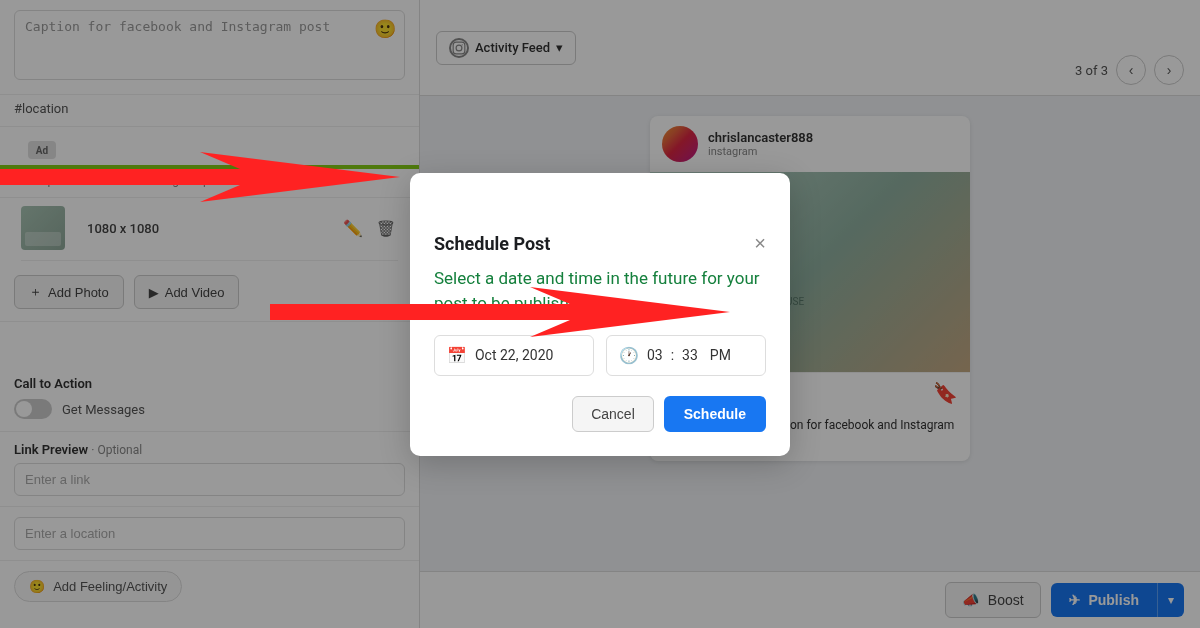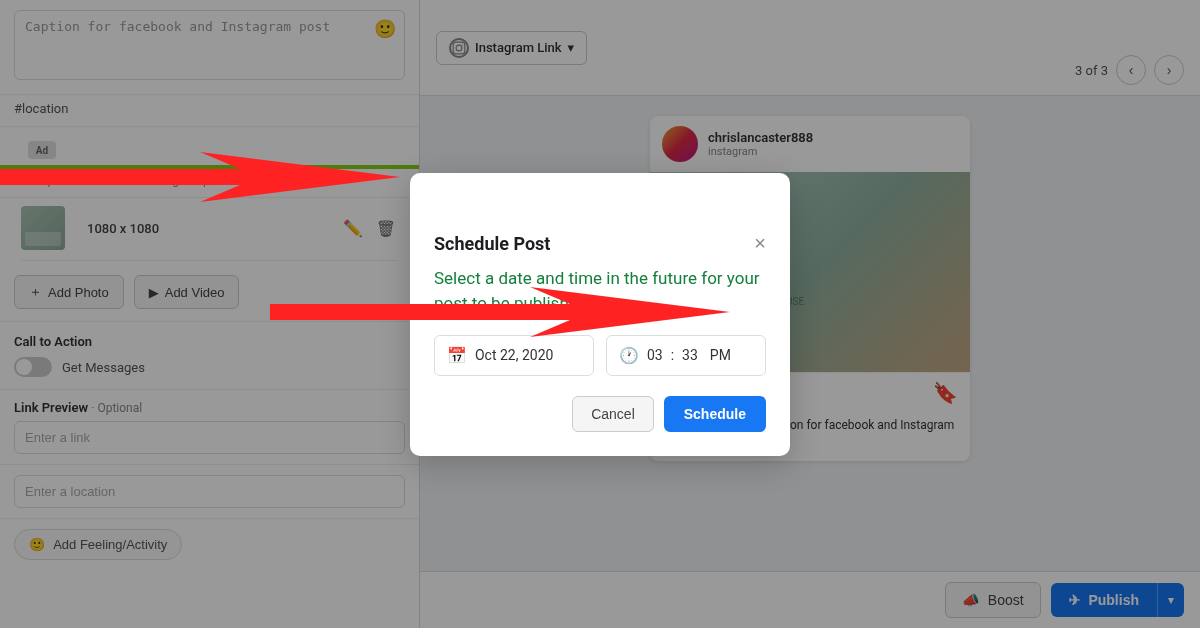--- a/index.html
+++ b/index.html
@@ -141,20 +141,21 @@
     .call-to-action {
       padding: 12px 14px;
       border-bottom: 1px solid #eee;
     }
 
     .section-label {
       font-size: 13px;
       font-weight: 600;
       color: #333;
       margin-bottom: 8px;
+      margin-top: 42px;
     }
 
     .toggle-row {
       display: flex;
       align-items: center;
       gap: 10px;
     }
 
     .toggle {
       width: 38px;
@@ -678,21 +679,21 @@
 
     <div class="preview-header">
       <div class="feed-selector">
         <div class="ig-icon">
           <svg width="14" height="14" viewBox="0 0 24 24" fill="none" stroke="#888" stroke-width="2">
             <rect x="2" y="2" width="20" height="20" rx="5"></rect>
             <circle cx="12" cy="12" r="5"></circle>
             <circle cx="17.5" cy="6.5" r="1" fill="#888" stroke="none"></circle>
           </svg>
         </div>
-        <span>Instagram Link</span>
+        <span>Activity Feed</span>
         <span>▾</span>
       </div>
       <div class="page-nav">
         <span class="page-info">3 of 3</span>
         <button class="nav-btn">‹</button>
         <button class="nav-btn">›</button>
       </div>
     </div>
 
     <div class="preview-content">

